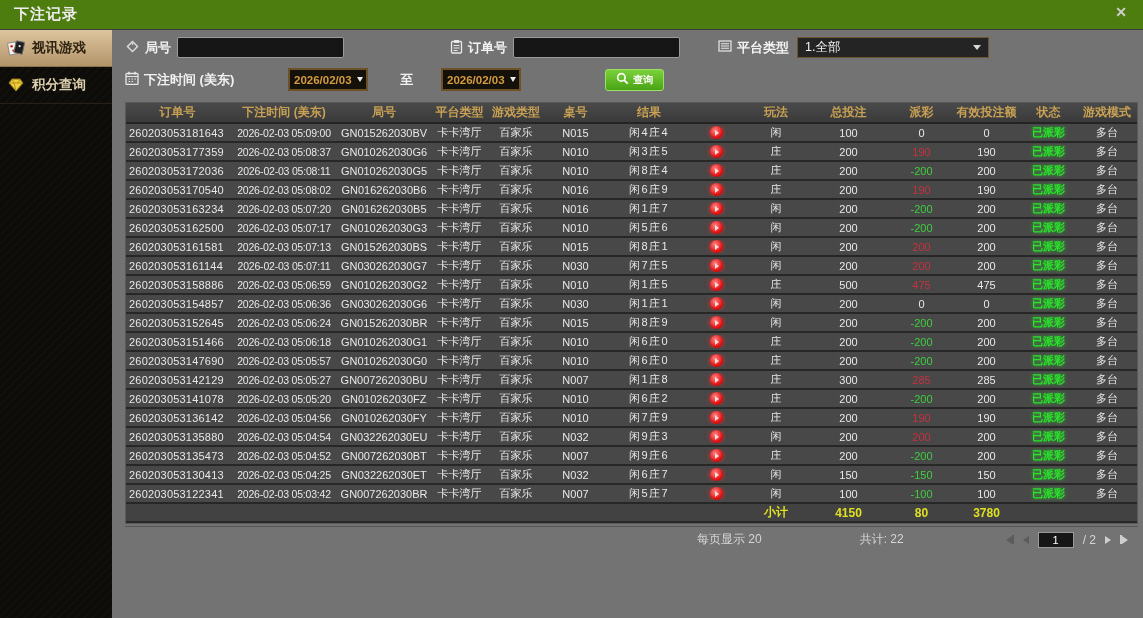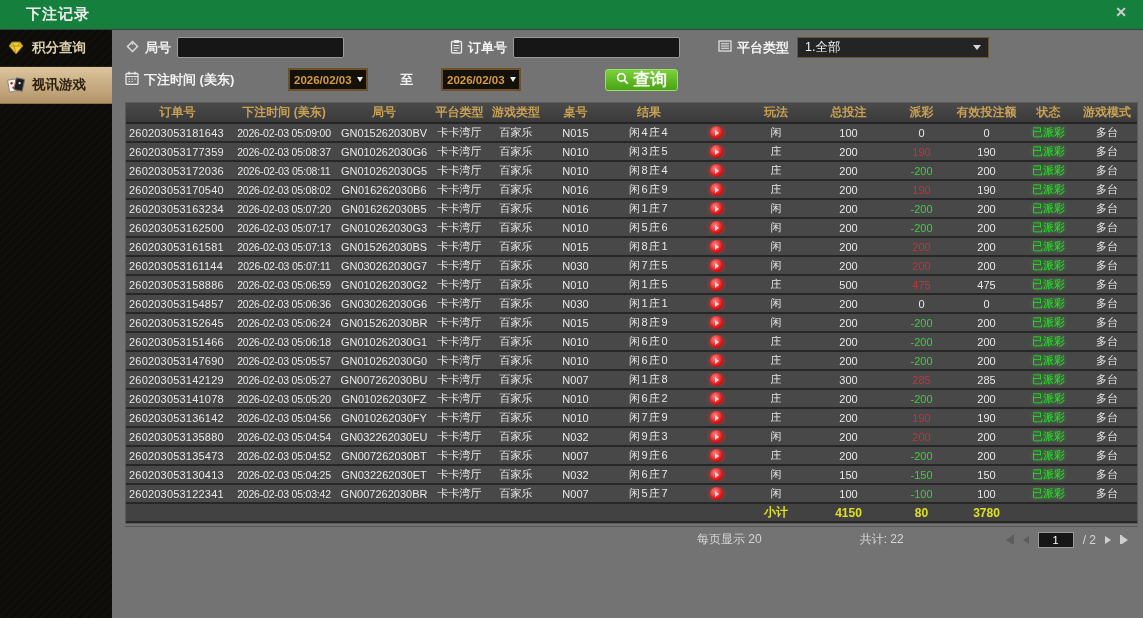--- a/index.html
+++ b/index.html
@@ -5,22 +5,22 @@
   * { box-sizing: border-box; margin: 0; padding: 0; }
   html,body { width:1143px; height:618px; }
   body {
     background:#000; overflow:hidden;
     font-family:"Liberation Sans", sans-serif;
     -webkit-font-smoothing:antialiased;
   }
   .window { width:1143px; height:618px; display:flex; flex-direction:column; }
 
   
-  .titlebar { height:30px; background:#15803d; border-bottom:1px solid #3d3d3d;
-              display:flex; align-items:center; position:relative; flex:none;padding-left:12px; }
+  .titlebar { height:30px; background:#4d7c0f; border-bottom:1px solid #3d3d3d;
+              display:flex; align-items:center; position:relative; flex:none; }
   .title { color:#ededed; font-size:15px; font-weight:bold; margin-left:14px; letter-spacing:1px; }
   .close { position:absolute; right:16px; top:5px; color:#cfcfcf; font-size:14px;
            font-weight:bold; cursor:pointer; line-height:1; }
 
   
   .content { flex:1; display:flex; min-height:0; }
   .sidebar { width:112px; flex:none; background:#0e0c09;
              background-image:repeating-linear-gradient(135deg, rgba(255,255,255,.015) 0 2px, transparent 2px 6px); }
   .side-item { height:37px; display:flex; align-items:center; gap:7px; padding-left:7px;
                border-bottom:1px solid #26211a; color:#ddd0ae; font-size:13.5px;
@@ -42,39 +42,39 @@
             justify-content:space-between; padding:0 7px; margin-left:8px; cursor:pointer; }
   .caret { width:0; height:0; border-left:4px solid transparent; border-right:4px solid transparent;
            border-top:5px solid #d8d8d8; }
   .datebox { width:80px; height:23px; background:#14100a; border:2px solid #6e5227;
              display:flex; align-items:center; justify-content:center; gap:5px;
              color:#d49c3e; font-weight:bold; font-size:11.5px; cursor:pointer; flex:none; }
   .datebox .caret { border-top-color:#eee; border-left-width:3.5px; border-right-width:3.5px; }
   .to-label { color:#f2f2f2; font-size:13px; font-weight:bold; margin:0 28px 0 32px; }
   .search-btn { height:22px; padding:0 10px; margin-left:84px;
                 background:linear-gradient(#7cd13a,#49a315); border:1px solid #9adf66;
-                border-radius:3px; color:#fff; font-weight:bold; font-size:17px;
+                border-radius:3px; color:#fff; font-weight:bold; font-size:10px;
                 display:flex; align-items:center; gap:4px; cursor:pointer; }
 
   
   .table { --cols:103px 110px 90px 61px 52px 67px 80px 54px 66px 79px 67px 63px 61px 56px;
            border:1px solid #5a5a5a; margin-top:8px; width:1013px; flex:none; background:#2a2a2a; }
   .thead { display:grid; grid-template-columns:var(--cols); height:21px;
            background:linear-gradient(#4a4a4a,#3a3a3a); border-bottom:2px solid #242424; }
   .th { color:#c9a154; font-size:12px; font-weight:bold; display:flex; align-items:center;
         justify-content:center; white-space:nowrap; overflow:visible; }
   .trow { display:grid; grid-template-columns:var(--cols); height:19px; background:#484848;
           border-bottom:2px solid #272727; align-items:center; }
   .td { color:#e8e8e8; font-size:11px; text-align:center; white-space:nowrap; overflow:hidden; }
   .c-order { text-align:left; padding-left:3px; letter-spacing:.2px; }
   .c-time  { font-size:10.5px; letter-spacing:-.2px; }
   .c-result{ letter-spacing:1.5px; }
   .c-payout.pos { color:#c5323f; }
   .c-payout.neg { color:#3fce3f; }
-  .c-status { color:#29e229; font-weight:normal; text-shadow:0 0 4px rgba(41,226,41,.75); }
+  .c-status { color:#29e229; font-weight:bold; text-shadow:0 0 4px rgba(41,226,41,.75); }
   .c-play { display:flex; justify-content:center; }
   .playbtn { width:13px; height:13px; border-radius:50%; position:relative; cursor:pointer;
              background:radial-gradient(circle at 40% 35%, #ff8585, #e51010 62%, #9c0202);
              box-shadow:0 0 5px rgba(255,40,40,.85); display:inline-block; }
   .playbtn::after { content:''; position:absolute; left:5px; top:3.5px;
                     border-left:4px solid #ffdcdc; border-top:3px solid transparent;
                     border-bottom:3px solid transparent; }
   .sumrow { display:grid; grid-template-columns:var(--cols); height:19px; background:#424242;
             border-bottom:2px solid #272727; align-items:center; color:#e0e022;
             font-weight:bold; font-size:12px; text-align:center; }
@@ -102,40 +102,40 @@
 
 <div class="window">
 
   <div class="titlebar">
     <span class="title">下注记录</span>
     <span class="close">✕</span>
   </div>
 
   <div class="content">
     <aside class="sidebar">
-      <div class="side-item">
-        <span class="side-icon">
-          <svg width="16" height="14" viewBox="0 0 16 14">
-            <polygon points="4,1 12,1 15,5 8,13 1,5" fill="#f0cd3a" stroke="#8a6d14"></polygon>
-            <path d="M1 5 H15 M4 1 L6 5 L8 13 M12 1 L10 5" stroke="#b3931d" fill="none"></path>
-          </svg>
-        </span>
-        <span>积分查询</span>
-      </div>
       <div class="side-item active">
         <span class="side-icon">
           <svg width="18" height="16" viewBox="0 0 18 16">
             <rect x="1.5" y="2.5" width="8.5" height="12" rx="1" fill="#f6f1e6" stroke="#8a8a8a" transform="rotate(-10 5.5 8.5)"></rect>
             <circle cx="4.6" cy="6.3" r="1.2" fill="#c81e1e"></circle>
               <circle cx="6.6" cy="10.6" r="1.2" fill="#c81e1e"></circle>
             <rect x="8" y="1.5" width="8.5" height="12" rx="1" fill="#1e1e1e" stroke="#6e6e6e" transform="rotate(12 12 7.5)"></rect>
             <circle cx="12.6" cy="6.2" r="1.1" fill="#e8e8e8"></circle>
           </svg>
         </span>
         <span>视讯游戏</span>
+      </div>
+      <div class="side-item">
+        <span class="side-icon">
+          <svg width="16" height="14" viewBox="0 0 16 14">
+            <polygon points="4,1 12,1 15,5 8,13 1,5" fill="#f0cd3a" stroke="#8a6d14"></polygon>
+            <path d="M1 5 H15 M4 1 L6 5 L8 13 M12 1 L10 5" stroke="#b3931d" fill="none"></path>
+          </svg>
+        </span>
+        <span>积分查询</span>
       </div>
     </aside>
 
     <main class="main">
 
       <div class="frow">
         <span class="f-label">
           <span>
             <svg width="15" height="15" viewBox="0 0 16 16">
               <rect x="4.2" y="4.2" width="7.6" height="7.6" transform="rotate(45 8 8)" fill="none" stroke="#dcdcdc" stroke-width="1.5"></rect>

